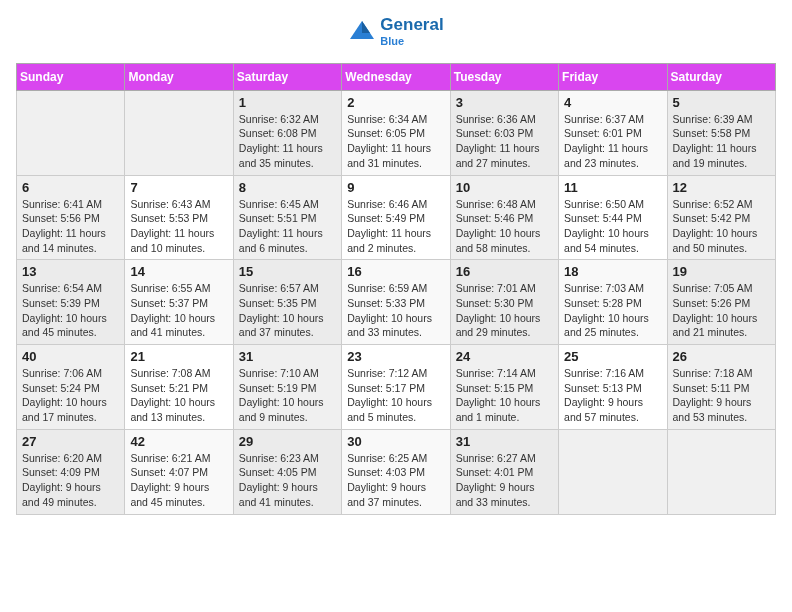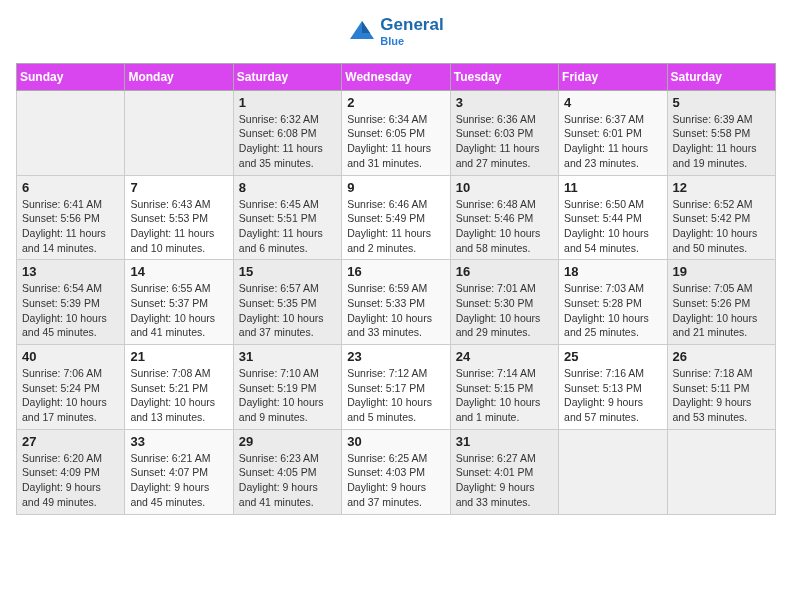--- a/index.html
+++ b/index.html
@@ -227,21 +227,21 @@
           <span class="day-number">26</span>
           <div class="day-info">Sunrise: 7:18 AM<br>Sunset: 5:11 PM<br>Daylight: 9 hours and 53 minutes.</div>
         </td>
       </tr>
       <tr>
         <td>
           <span class="day-number">27</span>
           <div class="day-info">Sunrise: 6:20 AM<br>Sunset: 4:09 PM<br>Daylight: 9 hours and 49 minutes.</div>
         </td>
         <td>
-          <span class="day-number">33</span>
+          <span class="day-number">42</span>
           <div class="day-info">Sunrise: 6:21 AM<br>Sunset: 4:07 PM<br>Daylight: 9 hours and 45 minutes.</div>
         </td>
         <td>
           <span class="day-number">29</span>
           <div class="day-info">Sunrise: 6:23 AM<br>Sunset: 4:05 PM<br>Daylight: 9 hours and 41 minutes.</div>
         </td>
         <td>
           <span class="day-number">30</span>
           <div class="day-info">Sunrise: 6:25 AM<br>Sunset: 4:03 PM<br>Daylight: 9 hours and 37 minutes.</div>
         </td>

